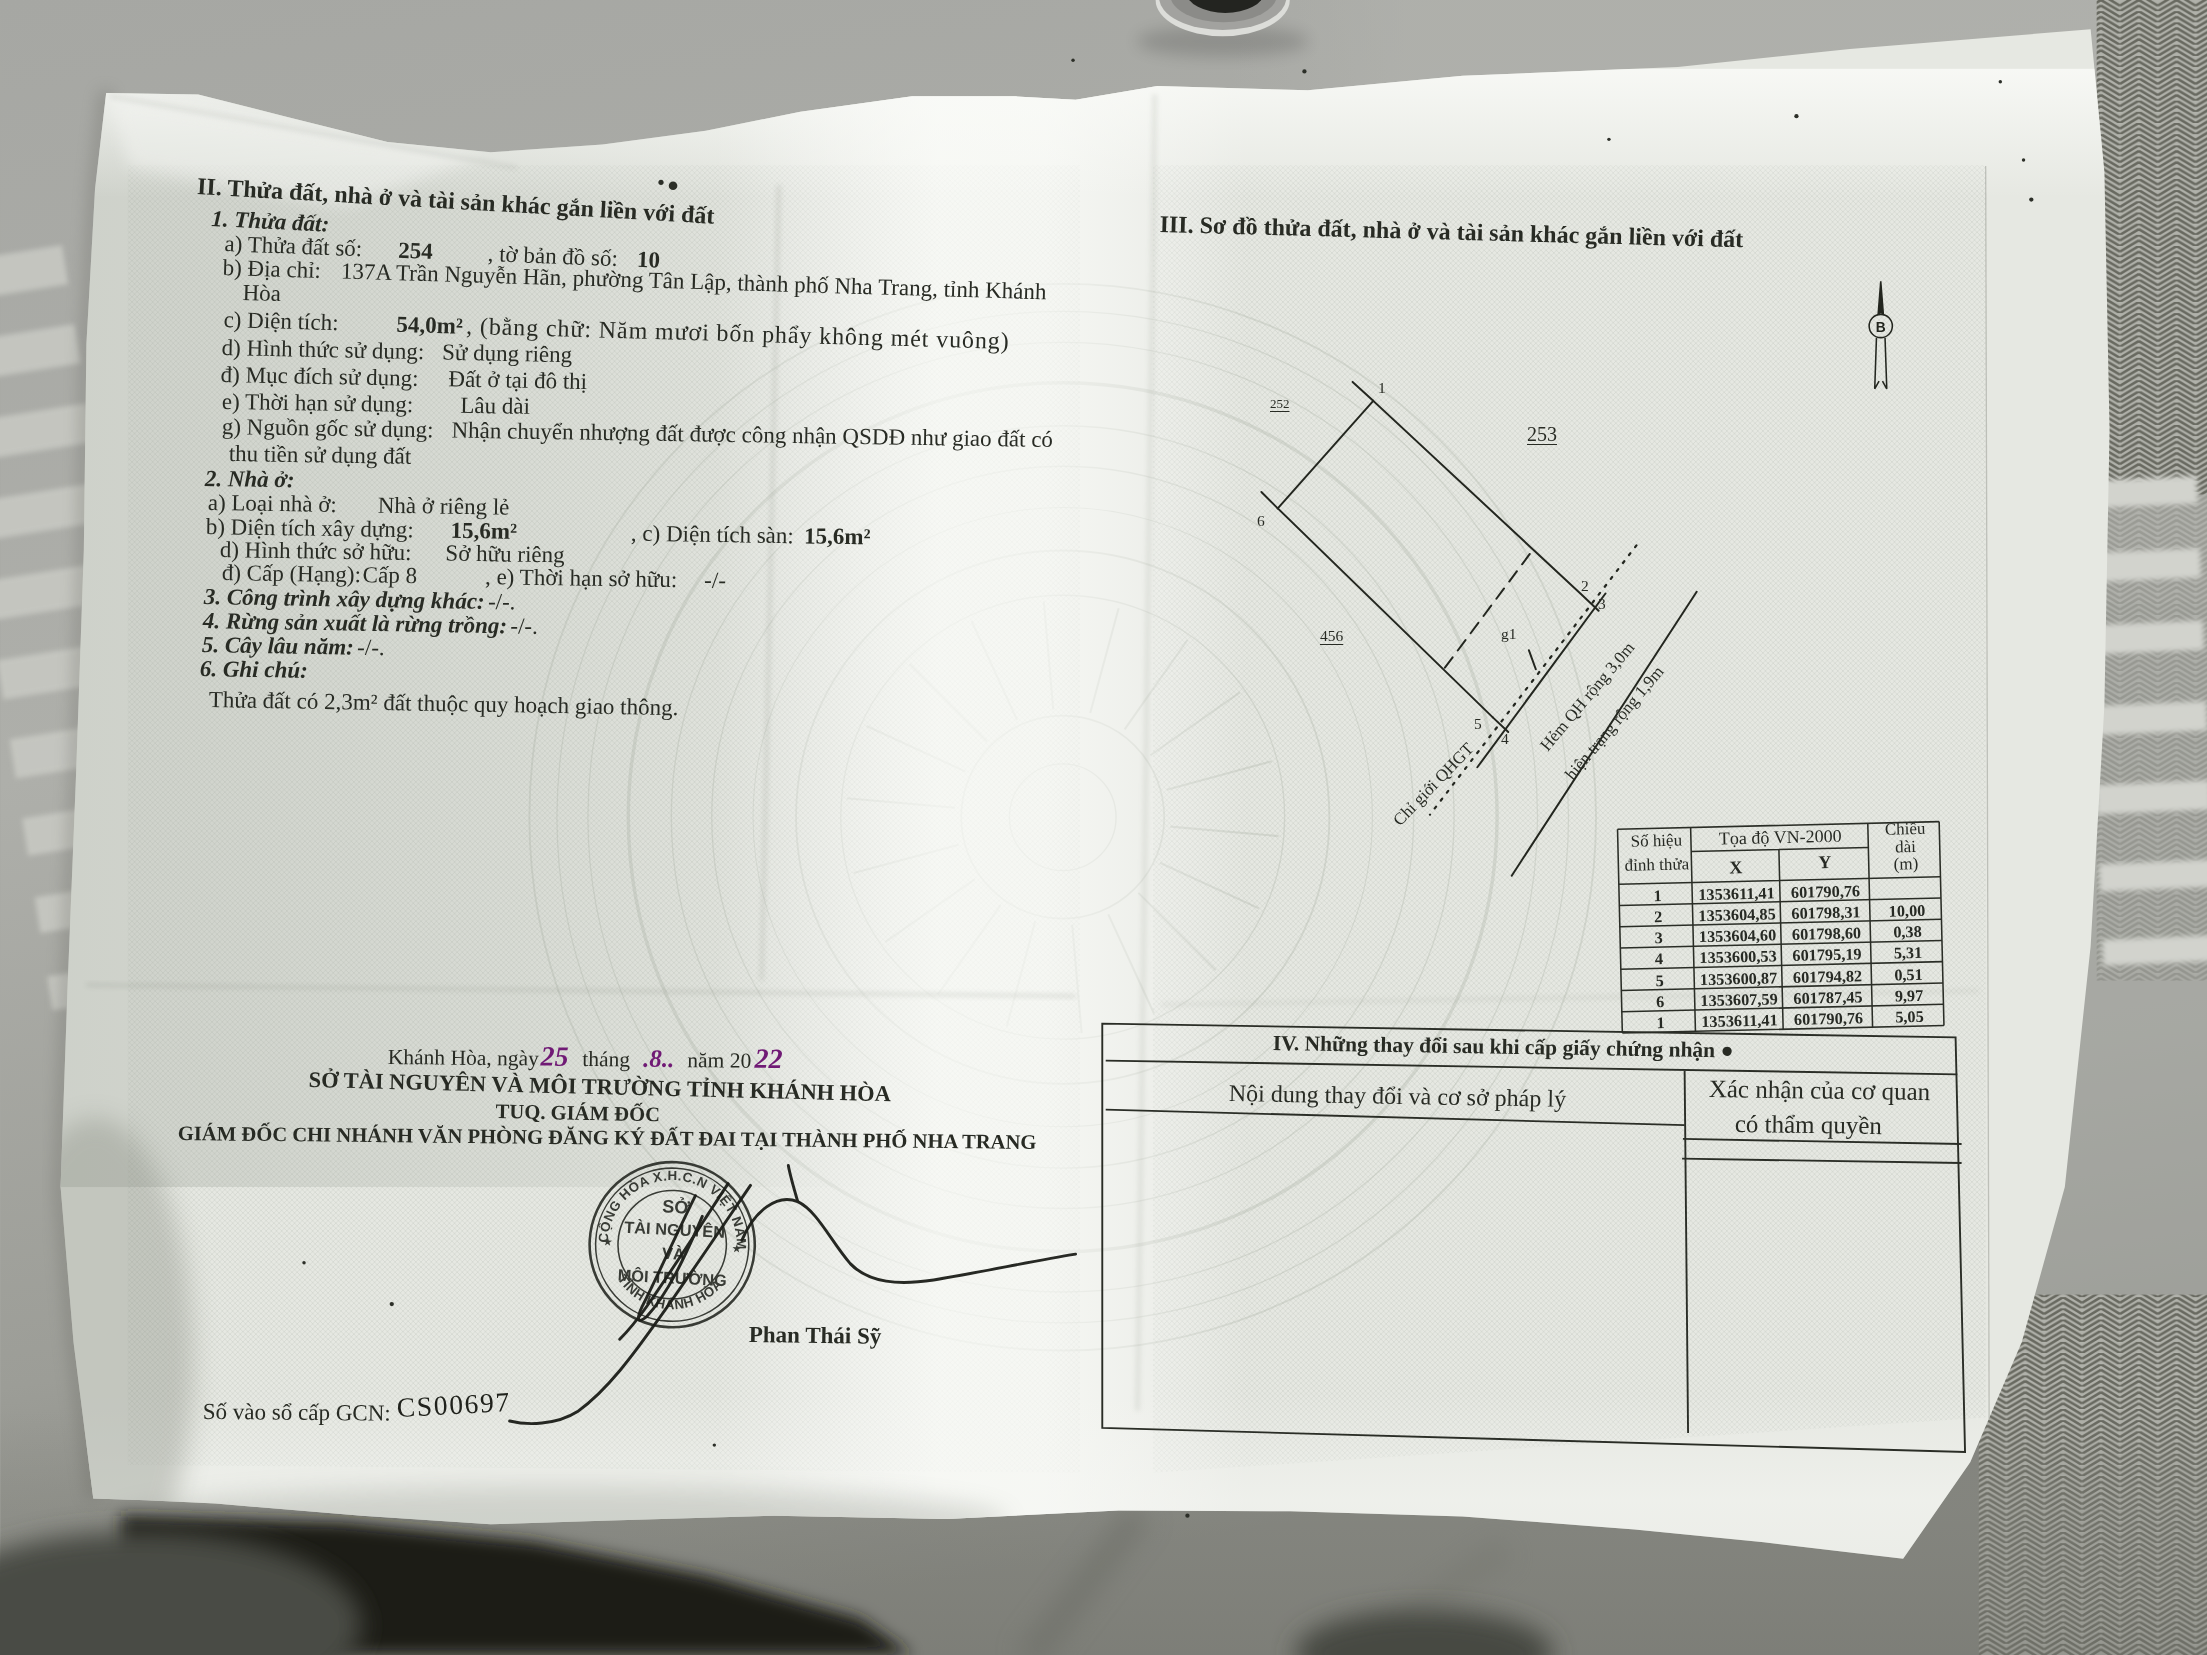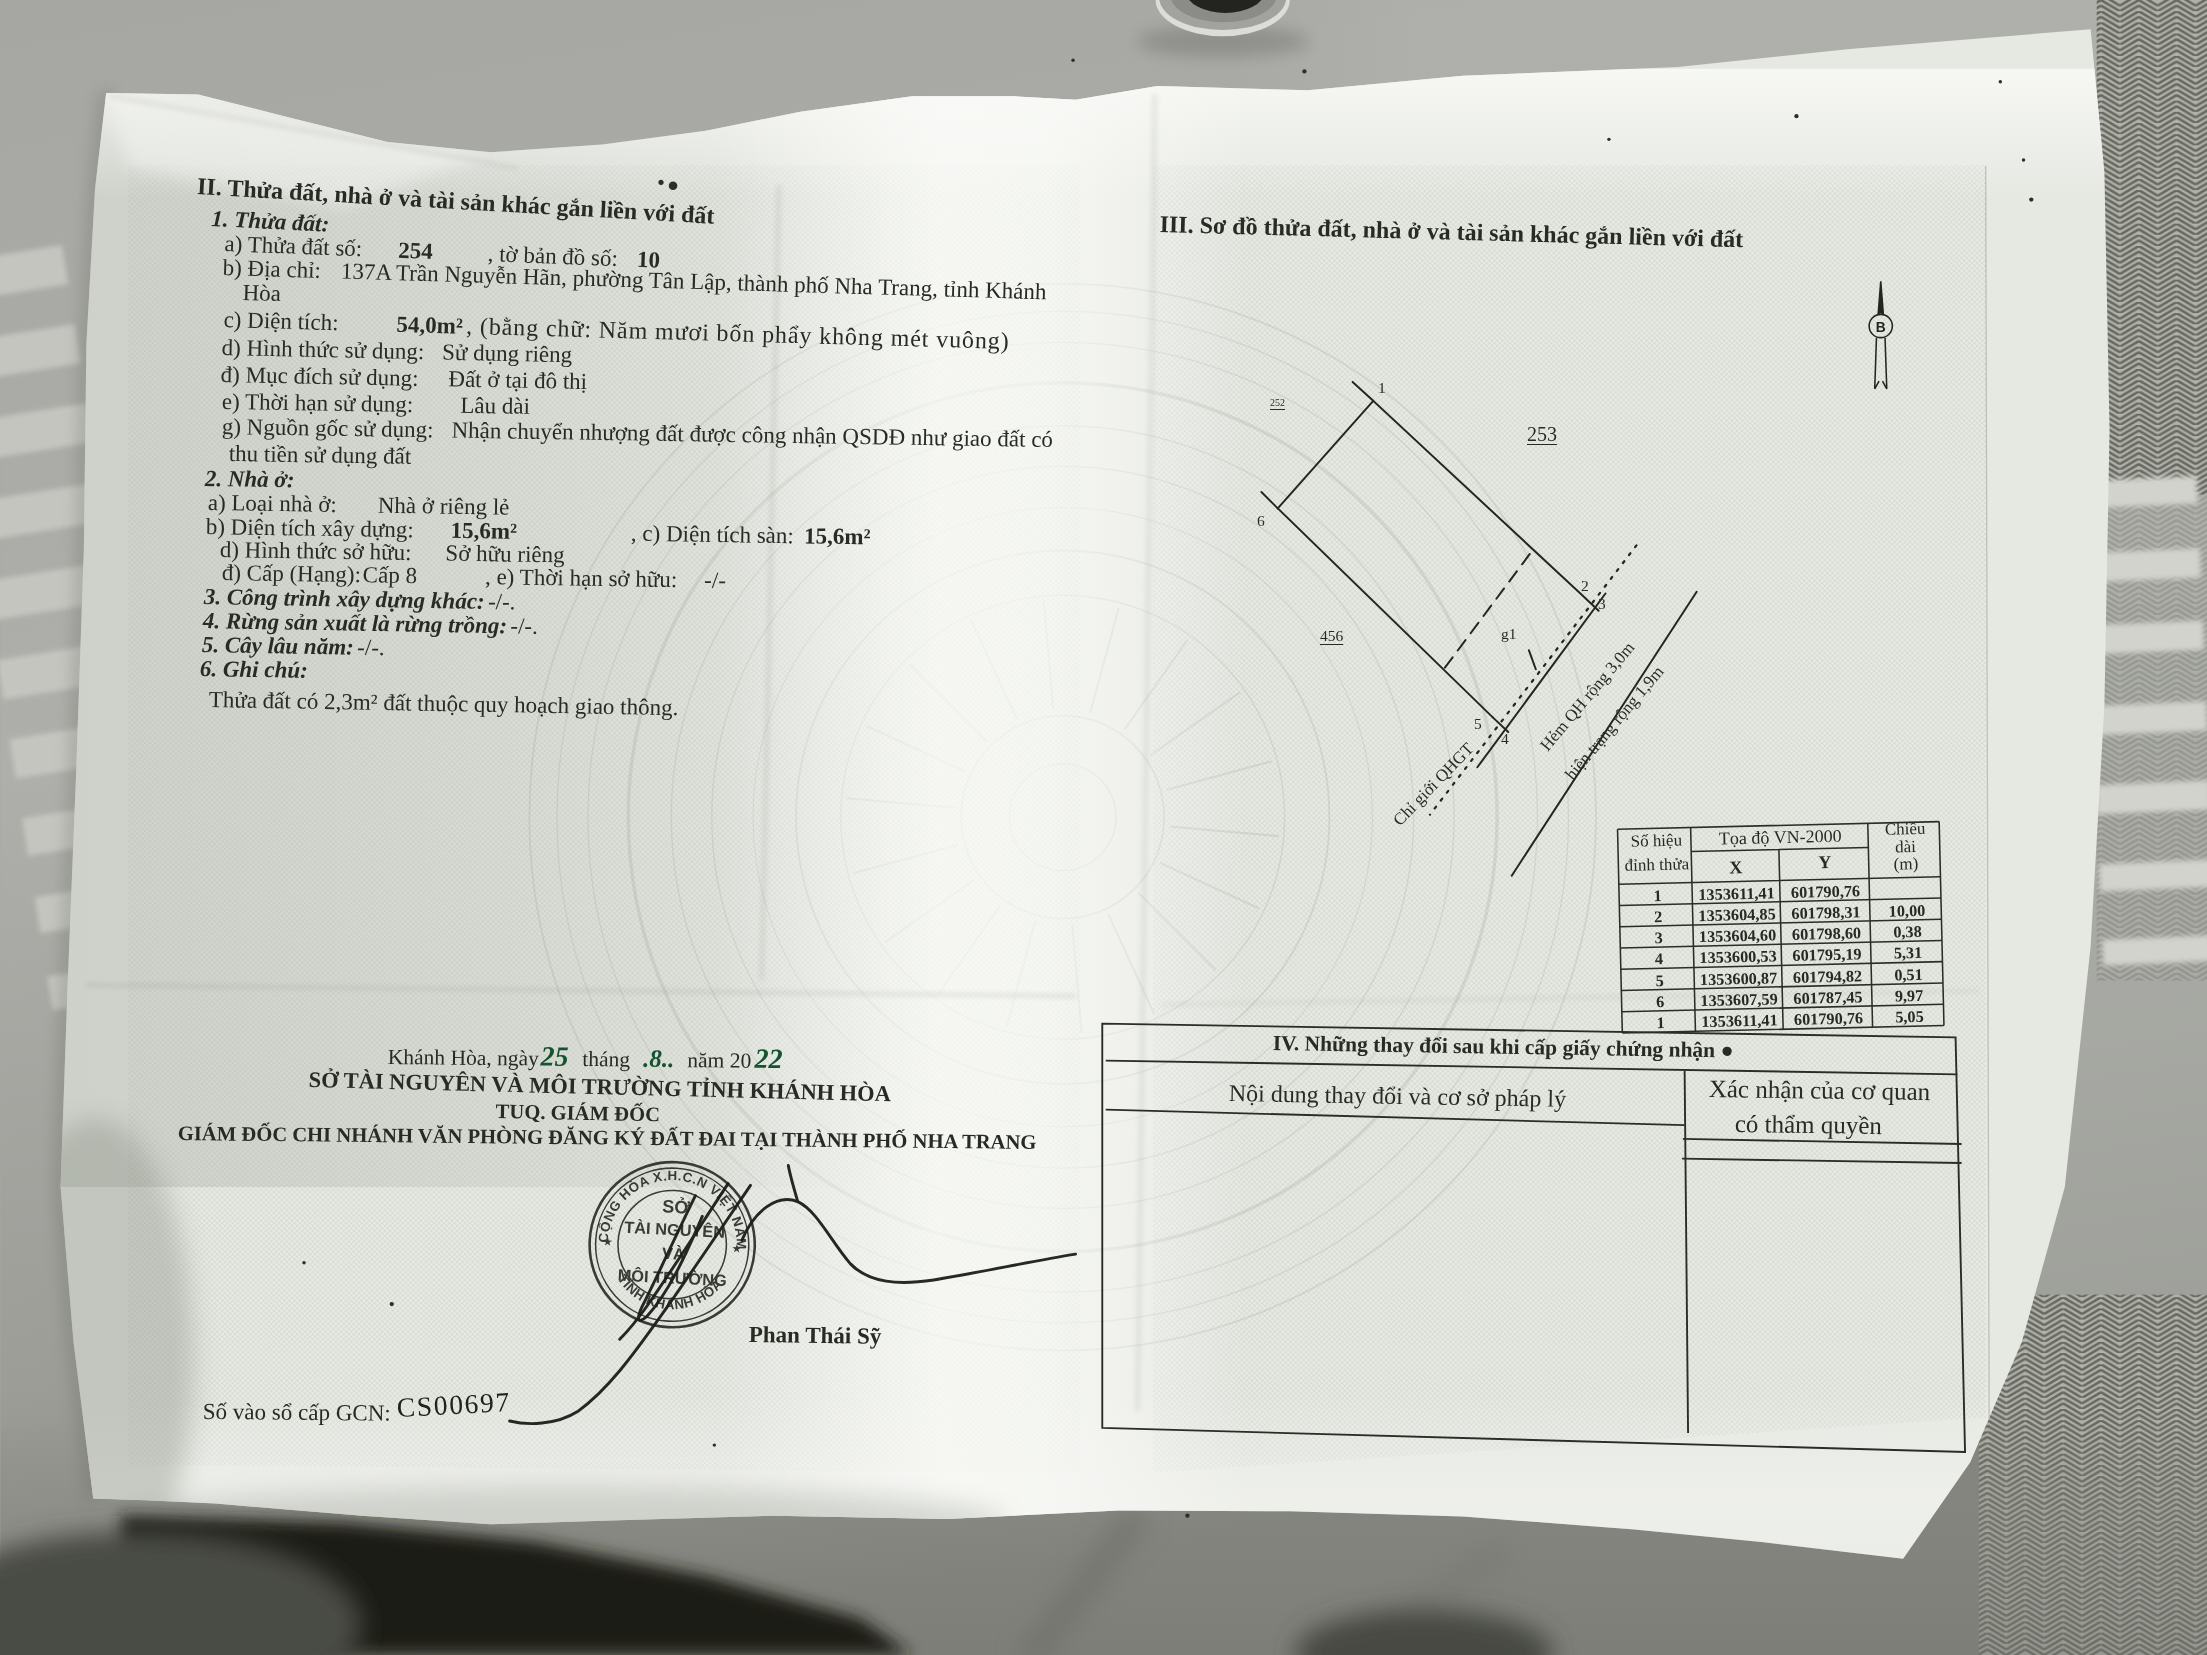--- a/index.html
+++ b/index.html
@@ -1,19 +1,19 @@
 <!DOCTYPE html>
 <html style="font-size:13.8px"><head><meta charset="utf-8">
 <style>
 html,body{margin:0;padding:0;width:2208px;height:1655px;overflow:hidden;background:#a7a8a3}
 #stage{position:relative;width:2208px;height:1655px;font-family:"Liberation Serif",serif}
 .ln{position:absolute;white-space:nowrap;color:#282b24;transform-origin:0 0;line-height:1.1}
 .b{font-weight:bold}
 .bi{font-weight:bold;font-style:italic}
-.hw{font-style:italic;font-weight:bold;color:#14532d}
+.hw{font-style:italic;font-weight:bold;color:#701a75}
 .hw2{color:#20221c;letter-spacing:1.7px}
 u{text-decoration-thickness:1.3px;text-underline-offset:2.6px}
 </style></head><body>
 <div id="stage">
 <svg width="2208" height="1655" style="position:absolute;left:0;top:0" viewBox="0 0 2566 1924">
 <defs>
 <pattern id="herr" width="44" height="13" patternUnits="userSpaceOnUse">
 <rect width="44" height="13" fill="#b0b1aa"></rect>
 <path d="M0,13 L22,0 M22,0 L44,13 M0,6.5 L22,-6.5 M22,-6.5 L44,6.5 M0,19.5 L22,6.5 M22,6.5 L44,19.5" stroke="#686960" stroke-width="3" fill="none"></path>
 </pattern>
@@ -312,21 +312,21 @@
 <div class="ln" style="left:200px;top:656px;font-size:23px;transform:rotate(1.0deg)"><span class="bi" style="font-weight:bold;font-style:italic">6. Ghi chú:</span></div>
 <div class="ln" style="left:209px;top:687px;font-size:23px;transform:rotate(1.0deg)"><span>Thửa đất có 2,3m² đất thuộc quy hoạch giao thông.</span></div>
 <div class="ln" style="left:1160px;top:211px;font-size:24px;transform:rotate(1.5deg)"><span class="b" style="font-weight:bold">III. Sơ đồ thửa đất, nhà ở và tài sản khác gắn liền với đất</span></div>
 <div class="ln" style="left:388px;top:1040px;font-size:21.5px;transform:rotate(0.6deg)"><span>Khánh Hòa, ngày</span><span style="display:inline-block;width:1.7px"></span><span class="hw" style="font-style:italic;font-size:28px">25</span><span style="display:inline-block;width:13.8px"></span><span>tháng</span><span style="display:inline-block;width:13px"></span><span class="hw" style="font-size:25px">.8..</span><span style="display:inline-block;width:13px"></span><span>năm 20</span><span style="display:inline-block;width:3.4px"></span><span class="hw" style="font-style:italic;font-size:28px">22</span></div>
 <div class="ln" style="left:309px;top:1068px;font-size:22.4px;transform:rotate(1.4deg)"><span class="b" style="font-weight:bold">SỞ TÀI NGUYÊN VÀ MÔI TRƯỜNG TỈNH KHÁNH HÒA</span></div>
 <div class="ln" style="left:496px;top:1100px;font-size:20.6px;transform:rotate(1.2deg)"><span class="b" style="font-weight:bold">TUQ. GIÁM ĐỐC</span></div>
 <div class="ln" style="left:178px;top:1122px;font-size:20.6px;transform:rotate(0.6deg)"><span class="b" style="font-weight:bold">GIÁM ĐỐC CHI NHÁNH VĂN PHÒNG ĐĂNG KÝ ĐẤT ĐAI TẠI THÀNH PHỐ NHA TRANG</span></div>
 <div class="ln" style="left:749px;top:1322px;font-size:23px;transform:rotate(0.8deg)"><span class="b" style="font-weight:bold">Phan Thái Sỹ</span></div>
 <div class="ln" style="left:203px;top:1399px;font-size:23px;transform:rotate(0.5deg)"><span>Số vào sổ cấp GCN:</span></div>
 <div class="ln" style="left:396px;top:1393px;font-size:27.5px;transform:rotate(-3deg)"><span class="hw2">CS00697</span></div>
-<div class="ln" style="left:1270px;top:397px;font-size:10px;transform:rotate(0deg)"><span><u>252</u></span></div>
+<div class="ln" style="left:1270px;top:397px;font-size:13px;transform:rotate(0deg)"><span><u>252</u></span></div>
 <div class="ln" style="left:1527px;top:423px;font-size:20px;transform:rotate(0deg)"><span><u>253</u></span></div>
 <div class="ln" style="left:1320px;top:627px;font-size:15.5px;transform:rotate(0deg)"><span><u>456</u></span></div>
 <div class="ln" style="left:1501px;top:625px;font-size:15.5px;transform:rotate(0deg)"><span>g1</span></div>
 <div class="ln" style="left:1378px;top:379px;font-size:15.5px;transform:rotate(0deg)"><span>1</span></div>
 <div class="ln" style="left:1257px;top:512px;font-size:15.5px;transform:rotate(0deg)"><span>6</span></div>
 <div class="ln" style="left:1581px;top:577px;font-size:15.5px;transform:rotate(0deg)"><span>2</span></div>
 <div class="ln" style="left:1598px;top:595px;font-size:15.5px;transform:rotate(0deg)"><span>3</span></div>
 <div class="ln" style="left:1474px;top:715px;font-size:15.5px;transform:rotate(0deg)"><span>5</span></div>
 <div class="ln" style="left:1501px;top:730px;font-size:15.5px;transform:rotate(0deg)"><span>4</span></div>
 <div class="ln" style="left:1390px;top:817px;font-size:17px;transform:rotate(-46deg)"><span>Chỉ giới QHGT</span></div>

